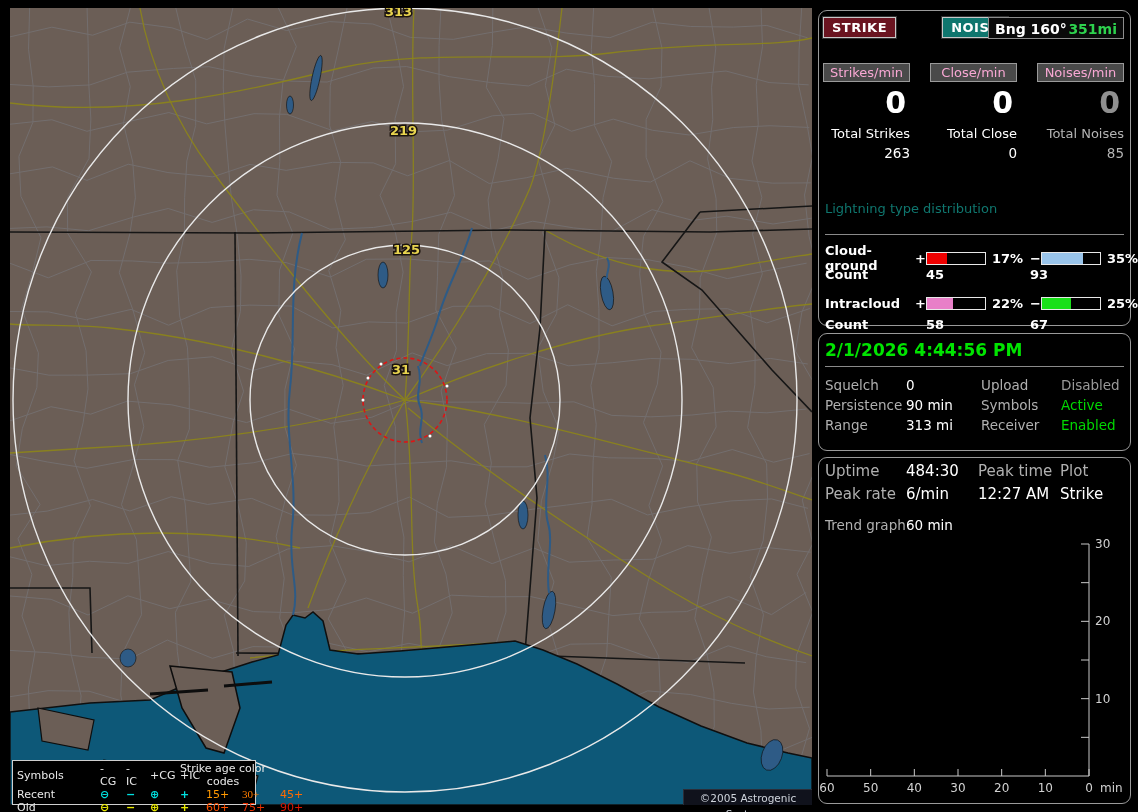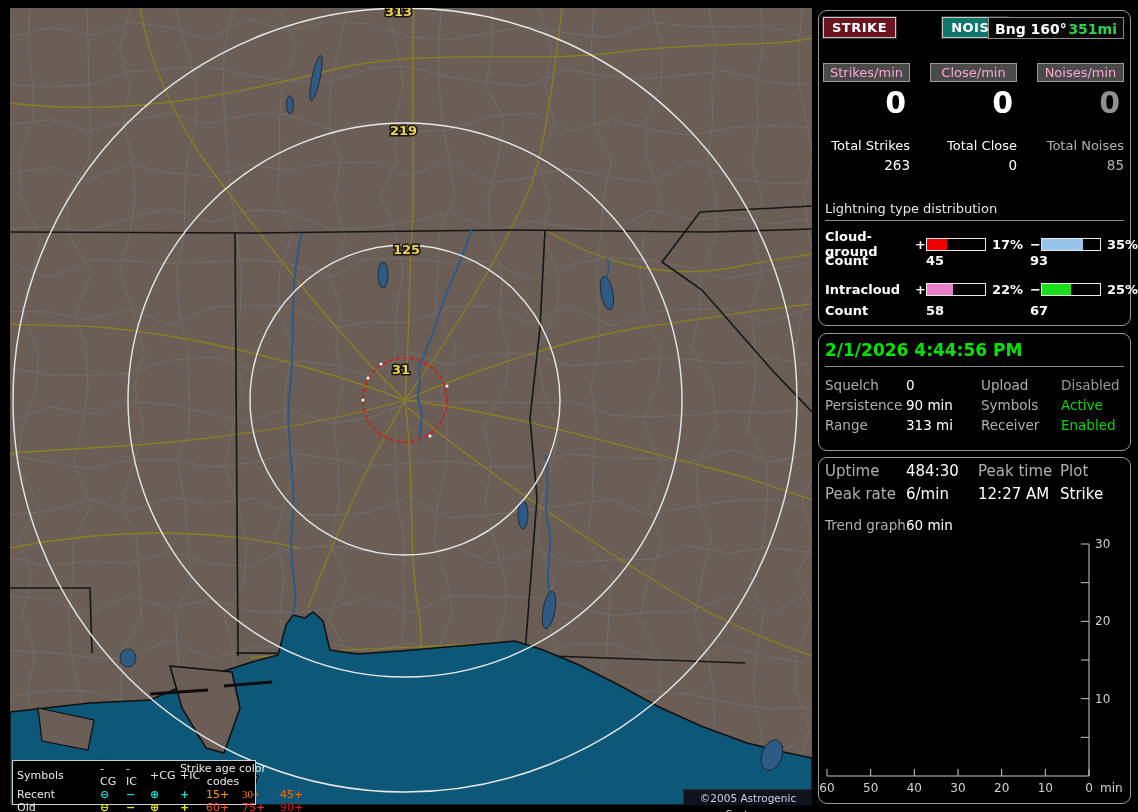--- a/index.html
+++ b/index.html
@@ -36,27 +36,27 @@
   .strike-btn{background:#6a1420;}
   .noise-btn{background:#0f766e;margin-left:36px;}
   .bngbox{position:absolute;right:2px;top:0;width:136px;height:22px;background:#0a0a0a;border:1px solid #8c8c8c;
     font-weight:bold;font-size:14px;line-height:22px;padding:0 6px;box-sizing:border-box;display:flex;justify-content:space-between;}
   .bng-val{}
   .counters{position:absolute;top:52px;left:4px;right:6px;display:grid;grid-template-columns:1fr 1fr 1fr;column-gap:20px;}
   .counter{text-align:right;}
   .chip{display:block;background:#4a4a4a;border:1px solid #9a9a9a;font-size:13px;text-align:center;
     padding:1px 2px;color:#f9a8d4;cursor:pointer;}
   .bigval{font-size:30px;font-weight:bold;line-height:34px;margin:4px 4px 6px 0;}
-  .totlabel{font-size:13px;line-height:16px;margin-top:18px;}
+  .totlabel{font-size:13px;line-height:16px;margin-top:6px;}
   .totval{font-size:13.5px;line-height:16px;margin-top:3px;}
   .dim-t{color:#b4b4b4;}
   .dim-v{color:#8f8f8f;}
 
   .dist{position:absolute;top:190px;left:6px;right:6px;}
-  .dist-title{font-size:13px;color:#e5e5e5;border-bottom:1px solid #8a8a8a;padding-bottom:4px;margin-bottom:8px;}
+  .dist-title{font-size:13px;color:#0f766e;border-bottom:1px solid #8a8a8a;padding-bottom:18px;margin-bottom:8px;}
   .dist-row{display:grid;grid-template-columns:90px 11px 60px 44px 11px 60px 36px;align-items:center;
     font-size:13px;font-weight:bold;height:20px;margin-bottom:4px;}
   .bar{height:11px;border:1px solid #e8e8e8;background:#000;position:relative;}
   .bar .fill{position:absolute;left:0;top:0;bottom:0;}
   .count-row{display:grid;grid-template-columns:90px 11px 104px 115px;font-size:13px;font-weight:bold;height:18px;margin-bottom:8px;}
 
   
   .dt{position:absolute;top:6px;left:6px;right:6px;font-size:17px;font-weight:bold;color:#00e400;
     border-bottom:1px solid #8a8a8a;padding-bottom:6px;}
   .statusgrid{position:absolute;top:44px;left:6px;right:4px;display:grid;

